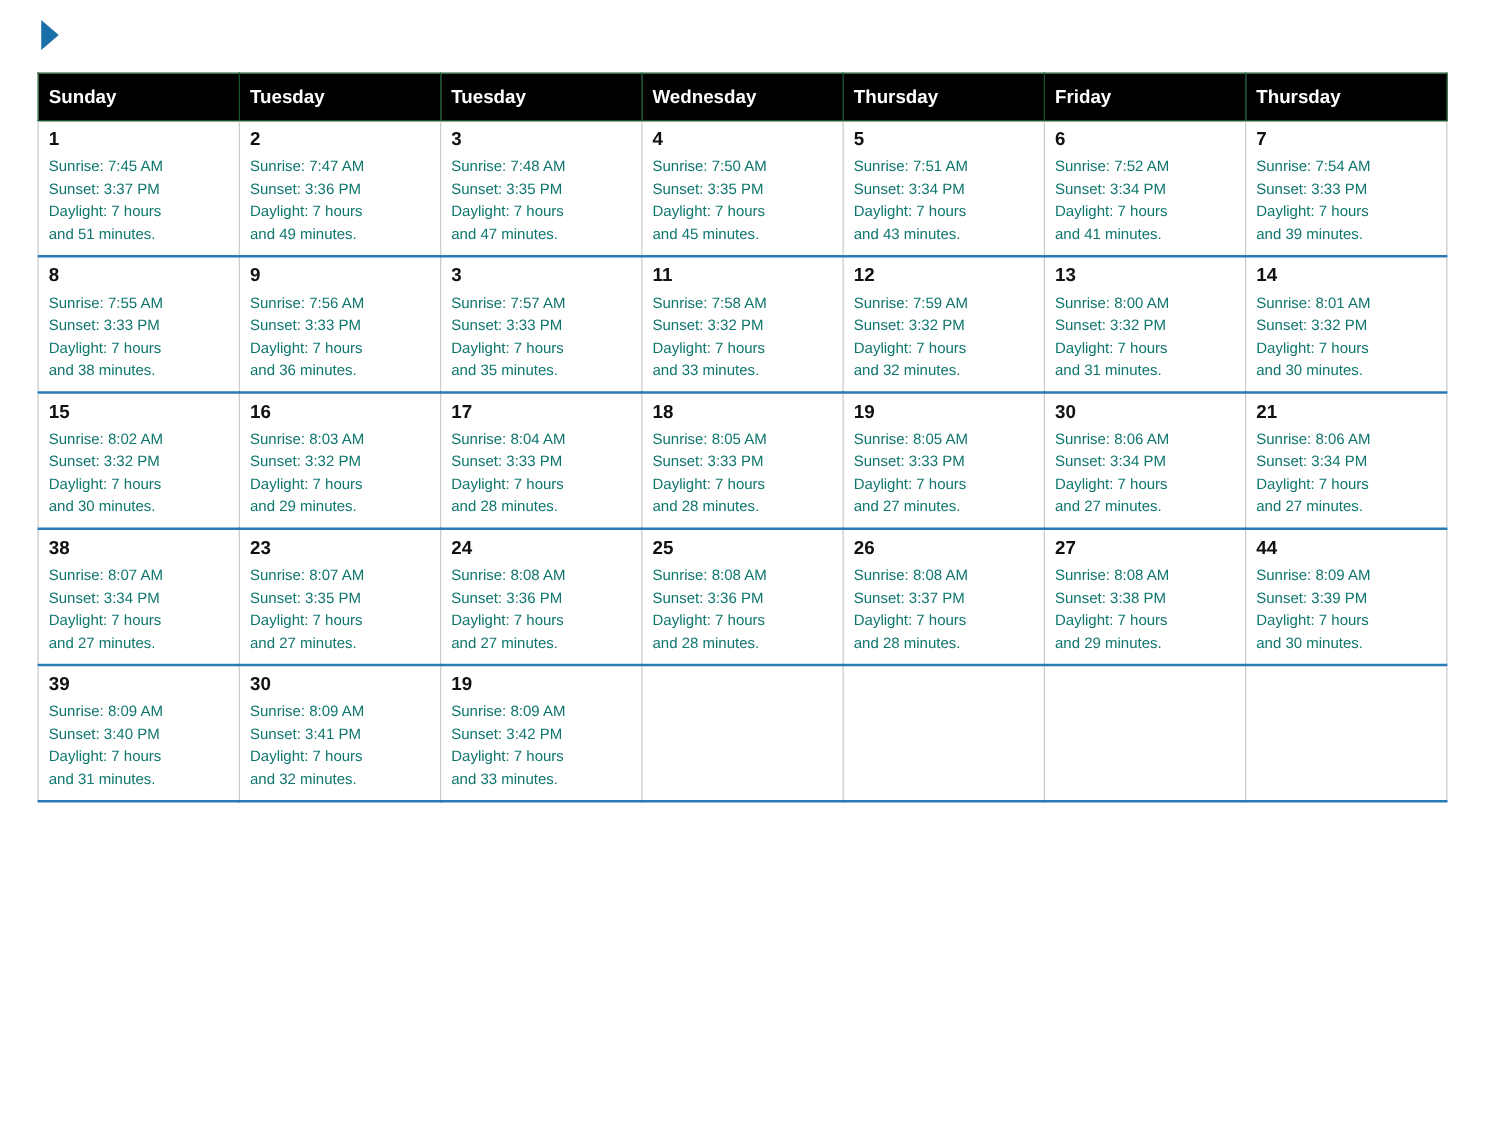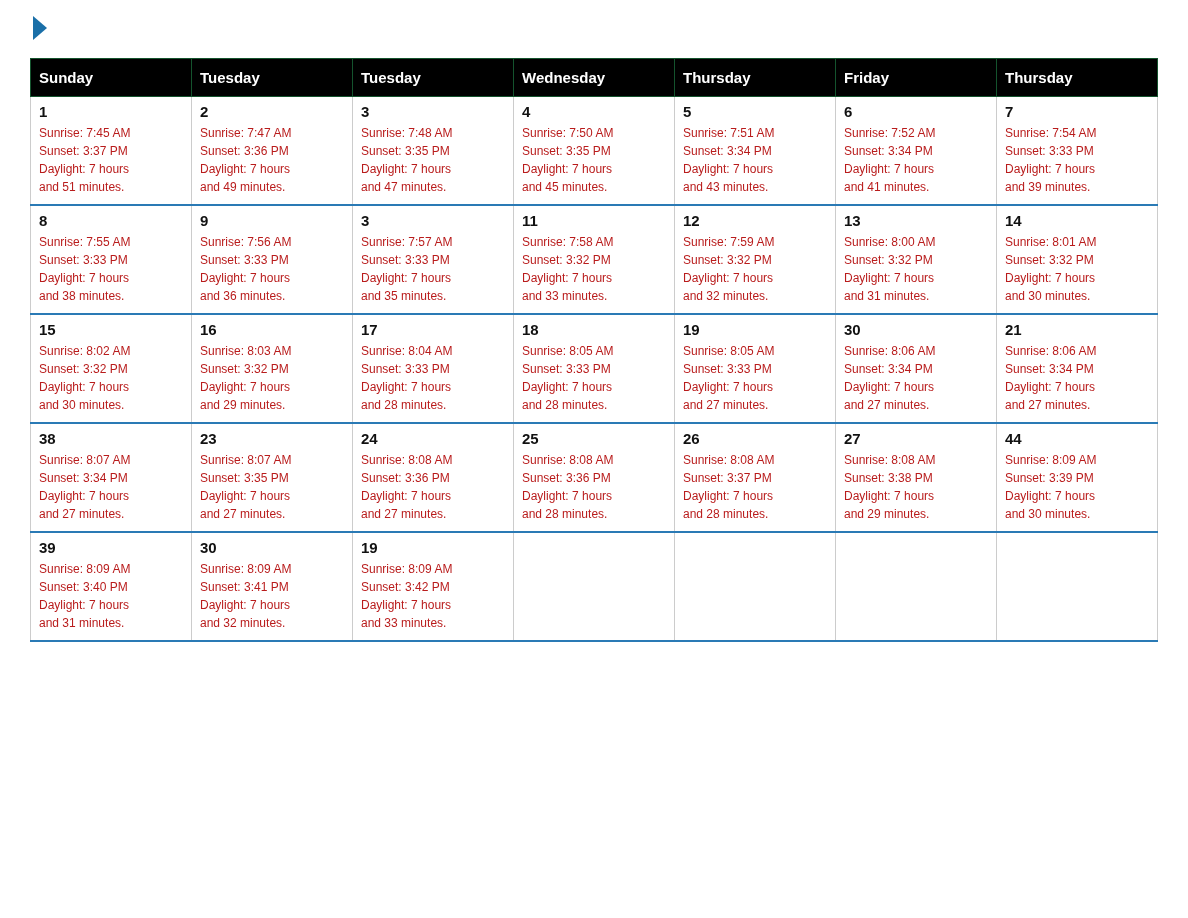--- a/index.html
+++ b/index.html
@@ -79,21 +79,21 @@
     }
     tbody tr td .day-num {
       font-size: 15px;
       font-weight: bold;
       display: block;
       margin-bottom: 4px;
       color: #111;
     }
     tbody tr td .day-info {
       font-size: 12px;
-      color: #b91c1c;
+      color: #0f766e;
       line-height: 1.5;
     }
     tbody tr td.empty {
       background: #fff;
     }
     tbody tr {
       border-bottom: 2px solid #2a7ab5;
     }
     .logo-row {
       display: flex;

